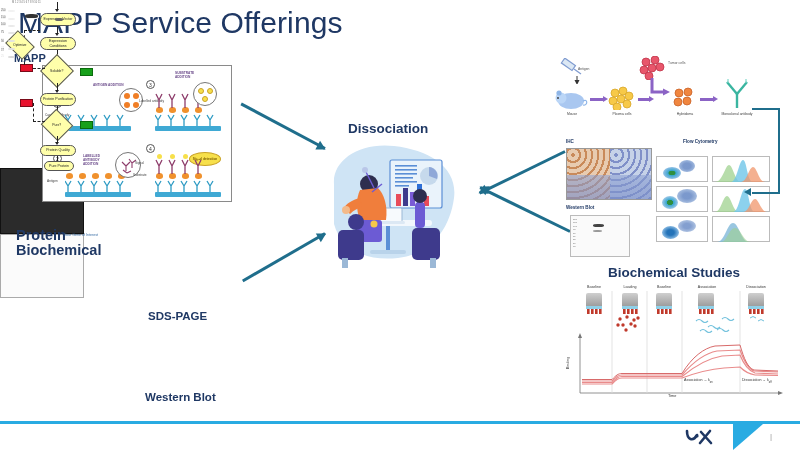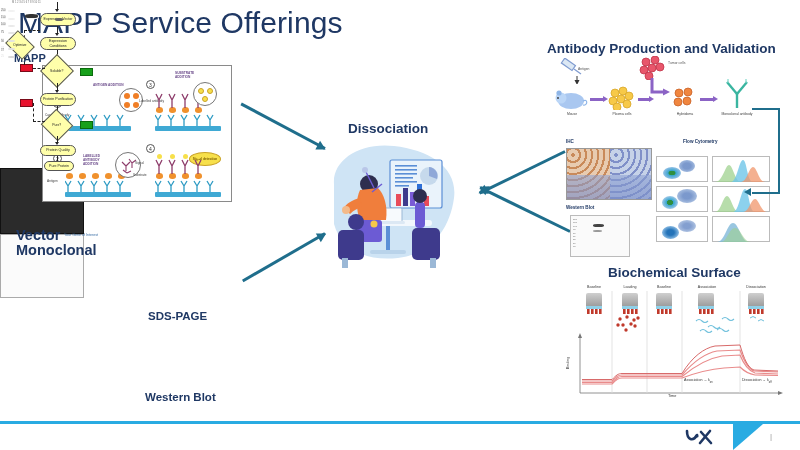--- a/index.html
+++ b/index.html
@@ -238,22 +238,22 @@
           <path d="M43,16 L43,8 M43,8 L40,2 M43,8 L46,2"></path>
       </g>
     </svg>
     <div style="position:absolute; left:114px; top:88px; width:5px; height:5px; background:#F7E04B; border-radius:50%;"></div>
     <div style="position:absolute; left:127px; top:88px; width:5px; height:5px; background:#F7E04B; border-radius:50%;"></div>
     <div style="position:absolute; left:140px; top:88px; width:5px; height:5px; background:#F7E04B; border-radius:50%;"></div>
     <div style="position:absolute; left:153px; top:88px; width:5px; height:5px; background:#F7E04B; border-radius:50%;"></div>
   </div>
 
   <div class="sec-head" id="h-protein">
-    <span>Vector</span><br>
-    <span>Monoclonal</span>
+    <span>Protein</span><br>
+    <span>Biochemical</span>
   </div>
   <div style="position:absolute; left:64px; top:233px; font-size:3.6px; color:#3a6ea5;">Your Gene of Interest</div>
 
   <div id="flow-box">
     <div class="fline" style="left:57px; top:2px; width:1px; height:8px;"></div>
     <div class="arrow-dn" style="left:55px; top:9px;"></div>
 
     <div class="fnode" style="left:40px; top:13px; width:36px; height:13px;">Expression Vector</div>
     <div class="fline" style="left:57px; top:26px; width:1px; height:8px;"></div>
     <div class="arrow-dn" style="left:55px; top:33px;"></div>
@@ -382,21 +382,20 @@
     </g>
     <circle cx="53" cy="38" r="3" fill="#B9C6E8"></circle>
     <circle cx="62" cy="92" r="3.5" fill="#F7C948"></circle>
   </svg>
 
   <div class="big-arrow" style="left:325px; top:147px; width:95px; transform: rotate(208deg);"></div>
   <div class="big-arrow" style="left:325px; top:232px; width:95px; transform: rotate(150deg);"></div>
   <div class="big-arrow" style="left:470px; top:150px; width:95px; transform: rotate(-26deg); transform-origin:100% 50%;"></div>
   <div class="big-arrow" style="left:470px; top:230px; width:100px; transform: rotate(26deg); transform-origin:100% 50%;"></div>
 
-  <div class="sec-head" id="h-antibody">Antibody Production and Validation</div>
 
   <div id="ab-flow">
     
     <svg style="position:absolute; left:6px; top:0px;" width="34" height="26">
       <g stroke="#7F9BD0" stroke-width="1.2" fill="#DCE8F4">
         <rect x="4" y="3" width="13" height="6" transform="rotate(35 10 6)"></rect>
         <line x1="16" y1="11" x2="23" y2="16" stroke="#7F9BD0"></line>
       </g>
       <line x1="19" y1="18" x2="19" y2="25" stroke="#333" stroke-width="1"></line>
       <polygon points="19,27 16.5,22 21.5,22" fill="#333"></polygon>
@@ -534,21 +533,21 @@
         <path d="M4,25 C12,25 14,6 20,6 C26,6 28,25 36,25 Z" fill="#7FB8D8" opacity=".8"></path>
         <path d="M8,25 C14,25 16,11 22,11 C28,11 30,25 38,25 Z" fill="#9FD18F" opacity=".6"></path>
       </svg>
     </div>
   </div>
 
   <div class="bracket" style="left:752px; top:108px; width:28px; height:86px; border-left:none;"></div>
   <div style="position:absolute; left:744px; top:188px; width:0; height:0;
        border-top:4px solid transparent; border-bottom:4px solid transparent; border-right:7px solid #1F6E8C;"></div>
 
-  <div class="sec-head" id="h-biochem">Biochemical Surface</div>
+  <div class="sec-head" id="h-biochem">Biochemical Studies</div>
 
   <div id="biochem">
 
     <div class="phase-lbl" style="left:2px; top:0; width:40px;">Baseline</div>
     <div class="phase-lbl" style="left:38px; top:0; width:40px;">Loading</div>
     <div class="phase-lbl" style="left:72px; top:0; width:40px;">Baseline</div>
     <div class="phase-lbl" style="left:112px; top:0; width:46px;">Association</div>
     <div class="phase-lbl" style="left:160px; top:0; width:48px;">Dissociation</div>
 
     <div class="sensor-tip" style="left:14px; top:8px; width:16px; height:14px;"></div>

